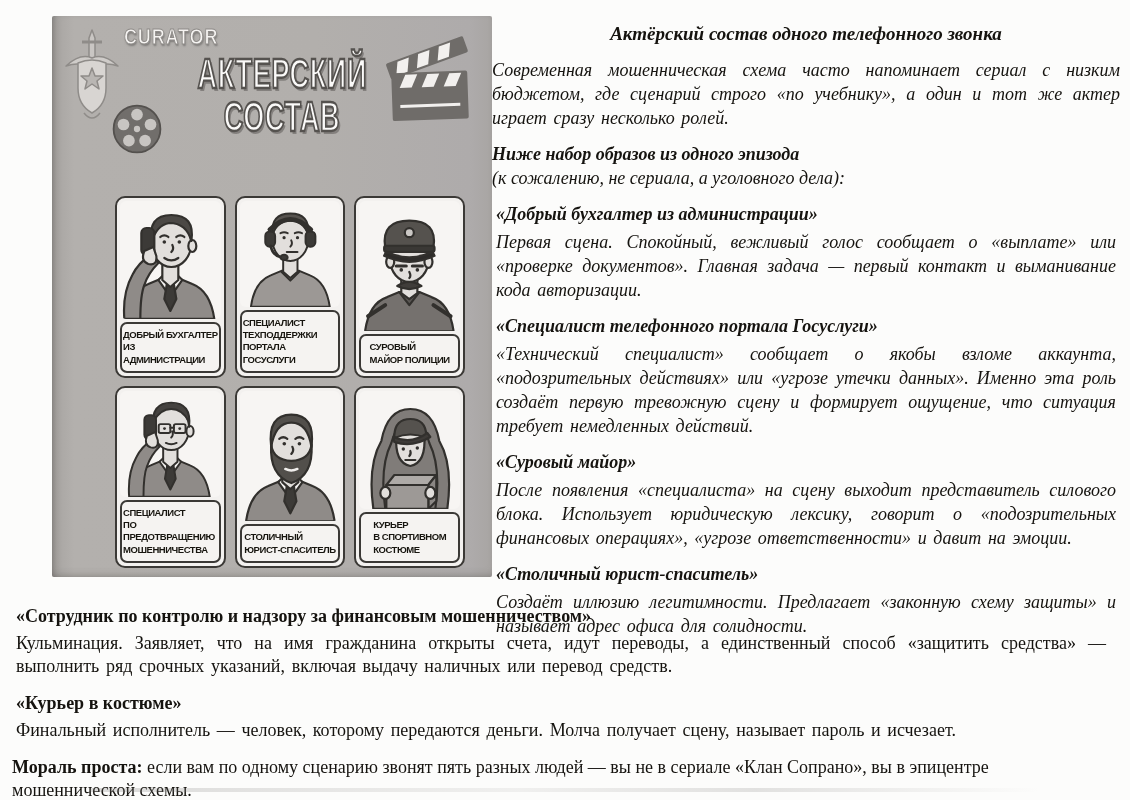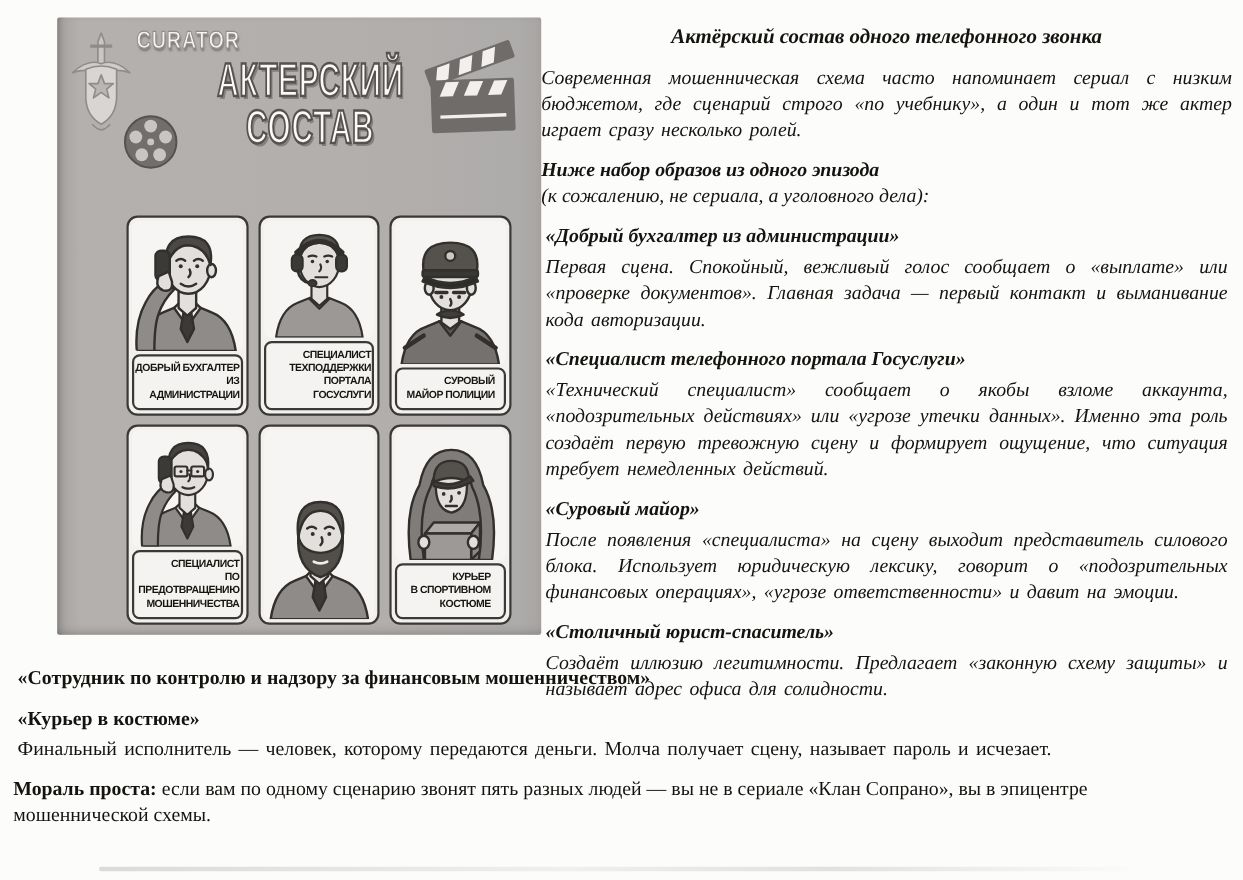--- a/index.html
+++ b/index.html
@@ -25,21 +25,21 @@
   .clapper{position:absolute;left:328px;top:8px;width:92px;height:100px;}
   
   .cards{position:absolute;left:63px;top:180px;width:350px;display:grid;
          grid-template-columns:repeat(3,1fr);grid-auto-rows:182px;gap:8px 9px;}
   .card{margin:0;background:#f3f1ef;border:2.5px solid #3b3936;border-radius:10px;
         padding:3px;display:flex;flex-direction:column;box-sizing:border-box;}
   .portrait{flex:1;border-radius:6px;background:#f7f5f3;overflow:hidden;min-height:0;}
   .portrait svg{width:100%;height:100%;display:block;}
   .card-label{margin-top:3px;border:2px solid #3b3936;border-radius:7px;background:#f5f3f1;
         font-family:"Liberation Sans","DejaVu Sans",sans-serif;font-weight:bold;
-        font-size:9.5px;line-height:1.3;letter-spacing:-0.45px;text-align:right;
+        font-size:9.5px;line-height:1.3;letter-spacing:-0.45px;text-align:left;
         color:#17150f;padding:5px 1px;white-space:pre-line;min-height:24px;
         display:flex;align-items:center;justify-content:center;}
   
   .article-right{position:absolute;left:492px;top:22px;width:628px;font-style:italic;
         font-size:18px;line-height:24px;}
   .article-right h1{font-size:19px;font-weight:bold;text-align:center;margin:0 10px 12px;}
   .just{text-align:justify;word-spacing:.12em;margin:0 0 12px;}
   .lede{margin:0 0 12px;}
   .lede .b{display:block;font-weight:bold;}
   .sec{margin:0 0 12px;}
@@ -234,20 +234,22 @@
               <path d="M31 42 Q29 72 51 80 Q73 72 71 42 Q69 57 51 58 Q33 57 31 42 Z" fill="#524f4b"></path>
               <path d="M39 36 Q43 33 47 36" fill="none"></path>
                 <path d="M55 36 Q59 33 63 36" fill="none"></path>
               <circle cx="44" cy="41" r="1.8" fill="#32302d" stroke="none"></circle>
               <circle cx="59" cy="41" r="1.8" fill="#32302d" stroke="none"></circle>
               <path d="M52 44 Q54 48 51 51" fill="none"></path>
               <path d="M45 66 Q51 69 57 66" fill="none" stroke="#f0eeec" stroke-width="2.5"></path>
             </g>
           </svg>
         </div>
+        <figcaption class="card-label">СТОЛИЧНЫЙ
+ЮРИСТ-СПАСИТЕЛЬ</figcaption>
       </figure>
 
       <figure class="card">
         <div class="portrait">
           <svg viewBox="0 0 100 118" preserveAspectRatio="xMidYMax meet">
             <g class="ln">
               <path d="M14 118 Q8 74 22 50 Q28 18 51 18 Q74 18 80 50 Q94 74 88 118 Z" fill="#807c79"></path>
               <path d="M26 118 Q20 76 32 52 Q38 30 51 30 Q64 30 70 52 Q82 76 76 118" fill="none"></path>
               <path d="M37 44 Q35 72 51 75 Q67 72 65 44 Q58 36 51 36 Q44 36 37 44 Z" fill="#e2dfdc"></path>
               <path d="M35 44 Q36 28 51 28 Q66 28 67 44 L67 47 Q51 40 35 47 Z" fill="#55524e"></path>
@@ -294,20 +296,21 @@
     </div>
     <div class="sec">
       <h3>«Столичный юрист-спаситель»</h3>
       <p class="just">Создаёт иллюзию легитимности. Предлагает «законную схему защиты» и называет адрес офиса для солидности.</p>
     </div>
   </section>
 
   <section class="article-bottom">
     <div class="sec">
       <h3>«Сотрудник по контролю и надзору за финансовым мошенничеством»</h3>
+      <p class="just">Кульминация. Заявляет, что на имя гражданина открыты счета, идут переводы, а единственный способ «защитить средства» — выполнить ряд срочных указаний, включая выдачу наличных или перевод средств.</p>
     </div>
     <div class="sec">
       <h3>«Курьер в костюме»</h3>
       <p class="just">Финальный исполнитель — человек, которому передаются деньги. Молча получает сцену, называет пароль и исчезает.</p>
     </div>
     <p class="moral">
       <span class="b">Мораль проста: </span><span>если вам по одному сценарию звонят пять разных людей — вы не в сериале «Клан Сопрано», вы в эпицентре мошеннической схемы.</span>
     </p>
   </section>
 

